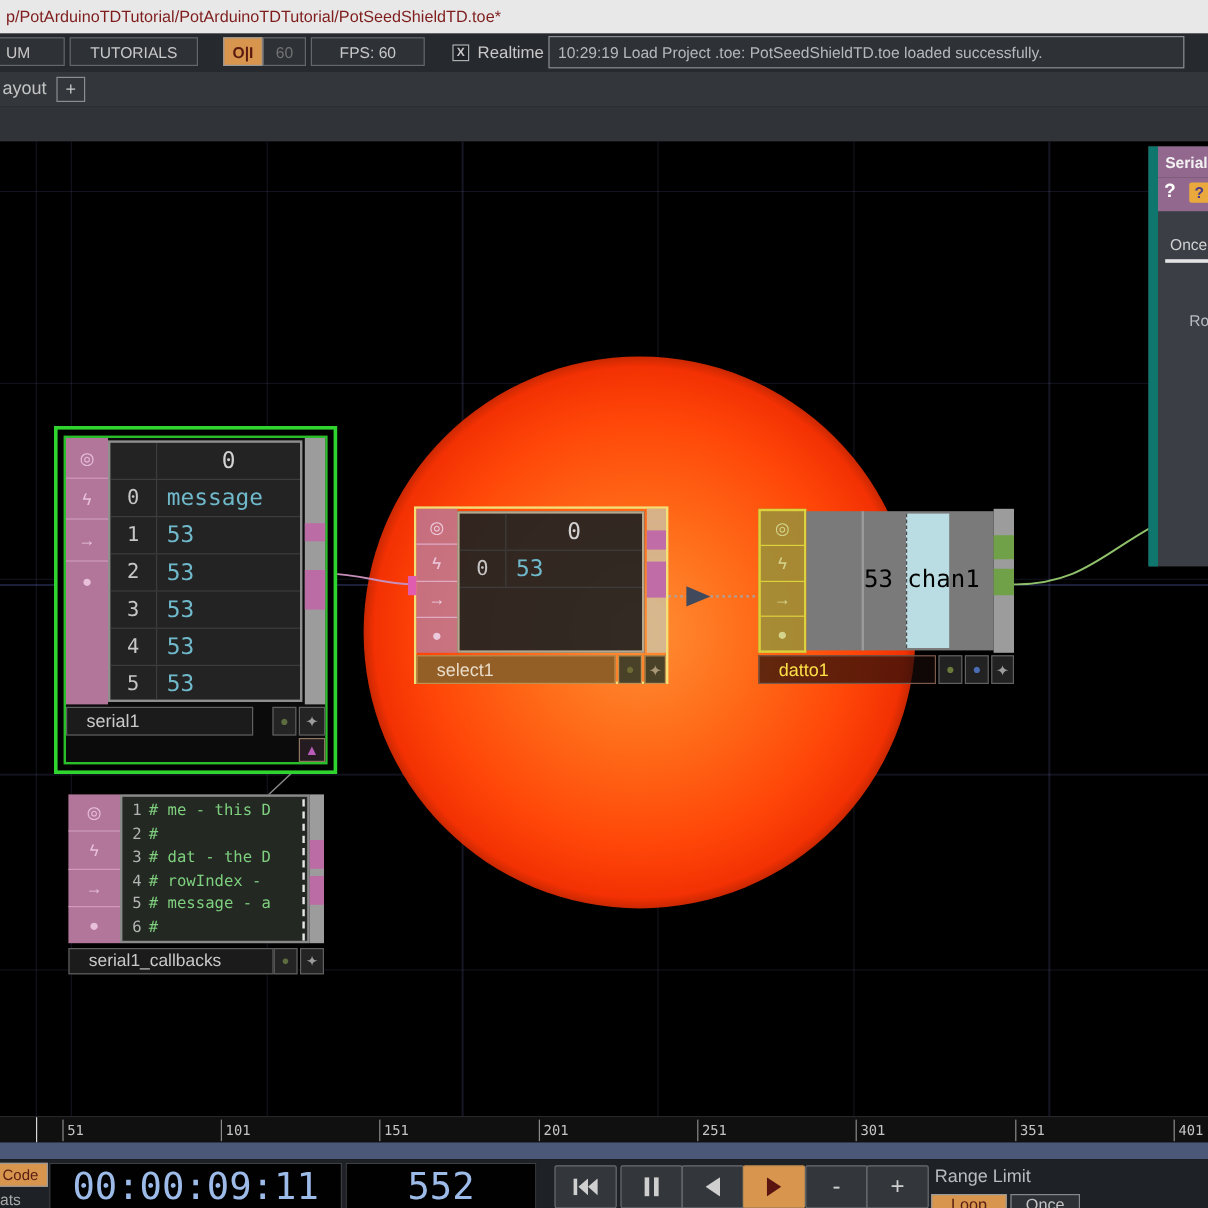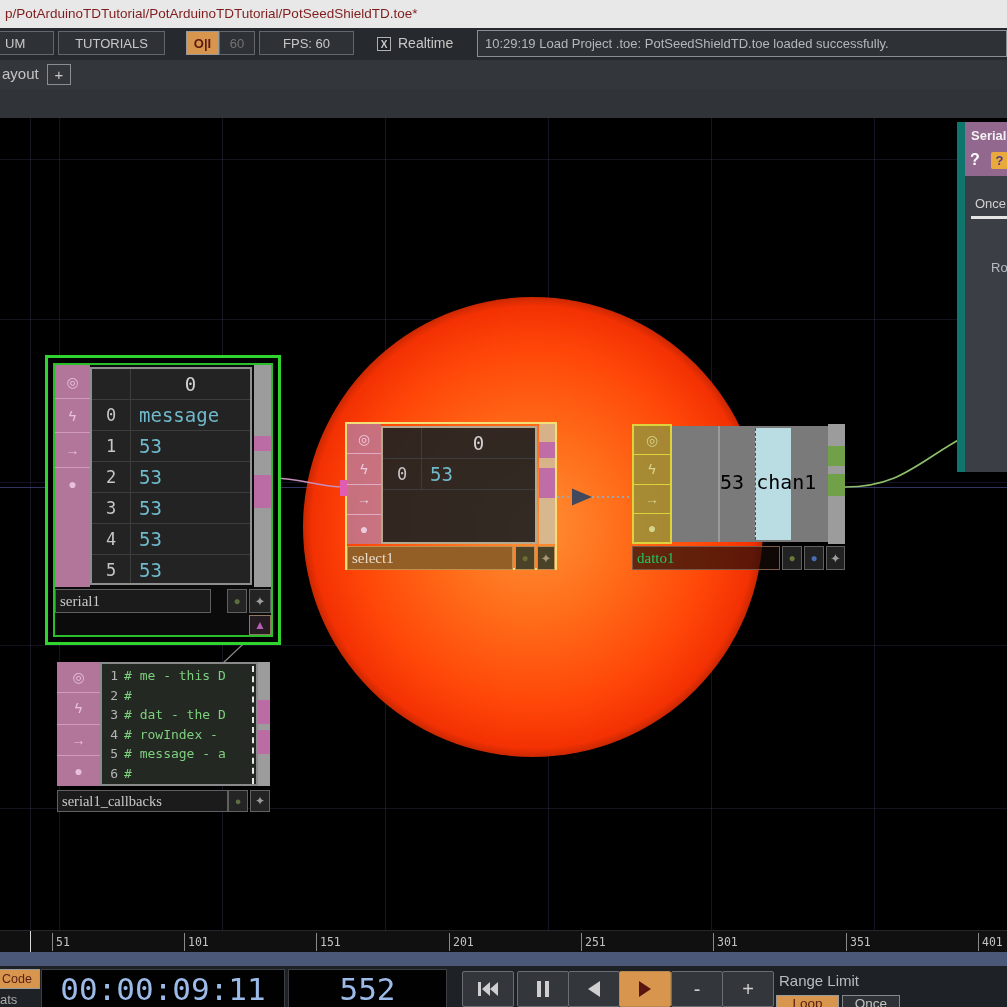--- a/index.html
+++ b/index.html
@@ -34,22 +34,22 @@
   .flags{position:absolute;display:flex;flex-direction:column;box-sizing:border-box;}
   .flag{flex:1;display:flex;align-items:center;justify-content:center;font-size:14px;}
   .ntable{position:absolute;box-sizing:border-box;border:2px solid #8f8f8f;background:#232323;overflow:hidden;}
   .trow{display:flex;height:30px;border-bottom:1px solid #3d3d3d;}
   .tidx{width:38px;color:#c6c6c6;display:flex;align-items:center;justify-content:center;
         font-size:17px;border-right:1px solid #3d3d3d;font-family:"DejaVu Sans Mono",monospace;}
   .tval{flex:1;color:#6fb9cb;display:flex;align-items:center;padding-left:8px;font-size:19px;
         font-family:"DejaVu Sans Mono",monospace;}
   .thead .tval{justify-content:center;padding-left:0;color:#d2d2d2;}
   .namebox{position:absolute;box-sizing:border-box;border:1px solid #606060;background:#1b1b1b;
-           color:#c9c9c9;font-size:15px;display:flex;align-items:center;padding-left:4px;
-           font-family:Liberation Serif, serif;white-space:nowrap;overflow:hidden;}
+           color:#c9c9c9;font-size:15px;display:flex;align-items:center;padding-left:16px;
+           font-family:Liberation Sans, sans-serif;white-space:nowrap;overflow:hidden;}
   .miniobox{position:absolute;box-sizing:border-box;border:1px solid #606060;background:#242424;
             display:flex;align-items:center;justify-content:center;}
   .strip{position:absolute;background:#9c9c9c;}
   .ctab{position:absolute;}
 
   
   .sel-frame{left:45px;top:237px;width:236px;height:290px;border:3px solid #2fd42f;background:#000;box-sizing:border-box;}
   .sel-inner{position:absolute;inset:5px;border:2px solid #2abf2a;background:#0b0b0b;}
 
   
@@ -89,21 +89,21 @@
   <div class="abs title-bar">p/PotArduinoTDTutorial/PotArduinoTDTutorial/PotSeedShieldTD.toe*</div>
 
   <div class="abs menu-bar">
     <div class="mbox" style="left:-2px;width:56px;justify-content:flex-start;padding-left:6px;">UM</div>
     <div class="mbox" style="left:58px;width:107px;">TUTORIALS</div>
     <div class="mbox obtn" style="left:186px;width:33px;font-weight:bold;background:#d8954e;color:#5a1a10;border-color:#9a9a9a;">O|I</div>
     <div class="mbox" style="left:219px;width:36px;color:#737373;">60</div>
     <div class="mbox" style="left:259px;width:95px;">FPS:  60</div>
     <div class="mbox" style="left:377px;top:9px;width:14px;height:14px;font-size:10px;font-weight:bold;border-color:#b0b0b0;background:#1e2226;">X</div>
     <div class="abs" style="left:398px;top:7px;color:#c8c8c8;font-size:14px;">Realtime</div>
-    <div class="mbox" style="left:477px;width:530px;justify-content:flex-start;padding-left:7px;top:2px;height:27px;border-color:#8a8e92;color:#b4b8bc;">10:29:19 Load Project .toe: PotSeedShieldTD.toe loaded successfully.</div>
+    <div class="mbox" style="left:457px;width:530px;justify-content:flex-start;padding-left:7px;top:2px;height:27px;border-color:#8a8e92;color:#b4b8bc;">10:29:19 Load Project .toe: PotSeedShieldTD.toe loaded successfully.</div>
   </div>
 
   <div class="abs layout-bar">
     <span class="abs" style="left:2px;top:5px;">ayout</span>
     <span class="abs" style="left:47px;top:4px;width:24px;height:21px;border:1px solid #8a8e92;color:#c8c8c8;
           display:flex;align-items:center;justify-content:center;box-sizing:border-box;">+</span>
   </div>
 
   <div class="abs pane-bar"></div>
 
@@ -208,21 +208,21 @@
         <div class="abs" style="left:83px;top:2px;width:35px;height:112px;background:#b9dde3;border-left:1px dashed #4a4a4a;"></div>
         <div class="abs mono" style="left:48px;top:44px;color:#000000;font-size:20px;white-space:nowrap;">
           <span>53</span>
           <span> </span>
           <span>chan1</span>
         </div>
       </div>
       <div class="strip" style="left:196px;top:2px;width:17px;height:120px;"></div>
       <div class="ctab" style="left:196px;top:24px;width:17px;height:20px;background:#70a048;"></div>
       <div class="ctab" style="left:196px;top:52px;width:17px;height:22px;background:#70a048;"></div>
-      <div class="namebox" style="left:0;top:124px;width:148px;height:24px;background:rgba(24,10,10,.68);border-color:#7a5a4a;color:#22c55e;">datto1</div>
+      <div class="namebox" style="left:0;top:124px;width:148px;height:24px;background:rgba(24,10,10,.68);border-color:#7a5a4a;color:#fde047;">datto1</div>
       <div class="miniobox" style="left:150px;top:124px;width:20px;height:24px;color:#6a7a3a;font-size:12px;background:#222;">●</div>
       <div class="miniobox" style="left:172px;top:124px;width:20px;height:24px;color:#4a6cb2;font-size:12px;background:#222;">●</div>
       <div class="miniobox" style="left:194px;top:124px;width:19px;height:24px;color:#9c9c9c;font-size:13px;background:#222;">✦</div>
     </div>
 
     <div class="abs" style="left:57px;top:544px;width:213px;height:150px;">
       <div class="flags" style="left:0;top:0;width:43px;height:124px;background:#b2769a;">
         <div class="flag" style="color:#e8c0da;border-bottom:1px solid #cf9abc;">◎</div>
         <div class="flag" style="color:#e8c0da;border-bottom:1px solid #cf9abc;">ϟ</div>
         <div class="flag" style="color:#e8c0da;border-bottom:1px solid #cf9abc;font-weight:bold;">→</div>

